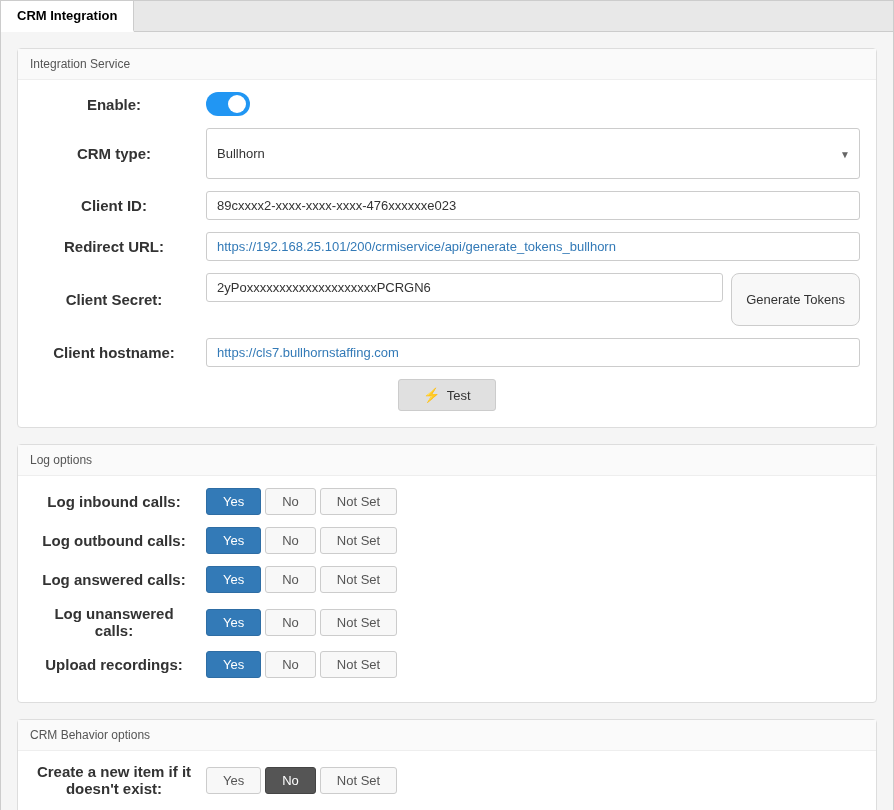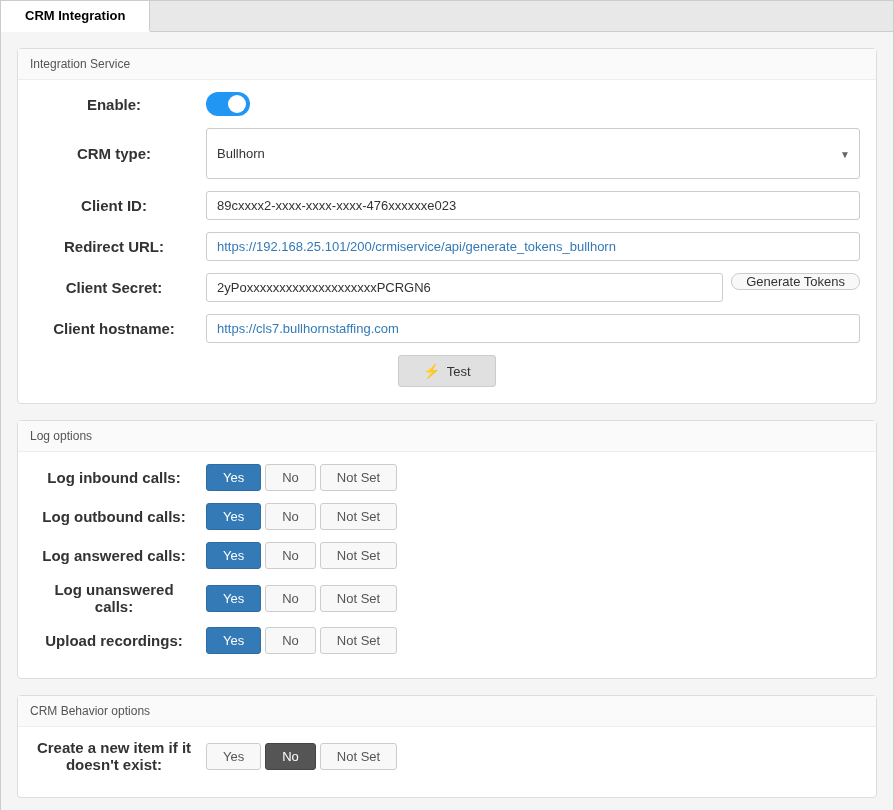--- a/index.html
+++ b/index.html
@@ -20,21 +20,21 @@
       flex-direction: column;
     }
 
     .tab-bar {
       background: #e8e8e8;
       border-bottom: 1px solid #ccc;
       display: flex;
     }
 
     .tab {
-      padding: 7px 24px;
+      padding: 7px 16px;
       font-size: 13px;
       cursor: pointer;
       border-right: 1px solid #ccc;
     }
 
     .tab.active {
       background: #fff;
       border-bottom: 2px solid #fff;
       margin-bottom: -1px;
       font-weight: bold;
@@ -182,21 +182,21 @@
       border-color: #2e6da4;
     }
 
     .btn-group .btn.active-dark {
       background: #555;
       color: #fff;
       border-color: #444;
     }
 
     .btn-generate {
-      padding: 0 14px;
+      padding: 18px 14px;
       border: 1px solid #ccc;
       background: #f8f8f8;
       cursor: pointer;
       font-size: 13px;
       color: #333;
       border-radius: 8px;
       margin-left: 8px;
       white-space: nowrap;
     }
 

